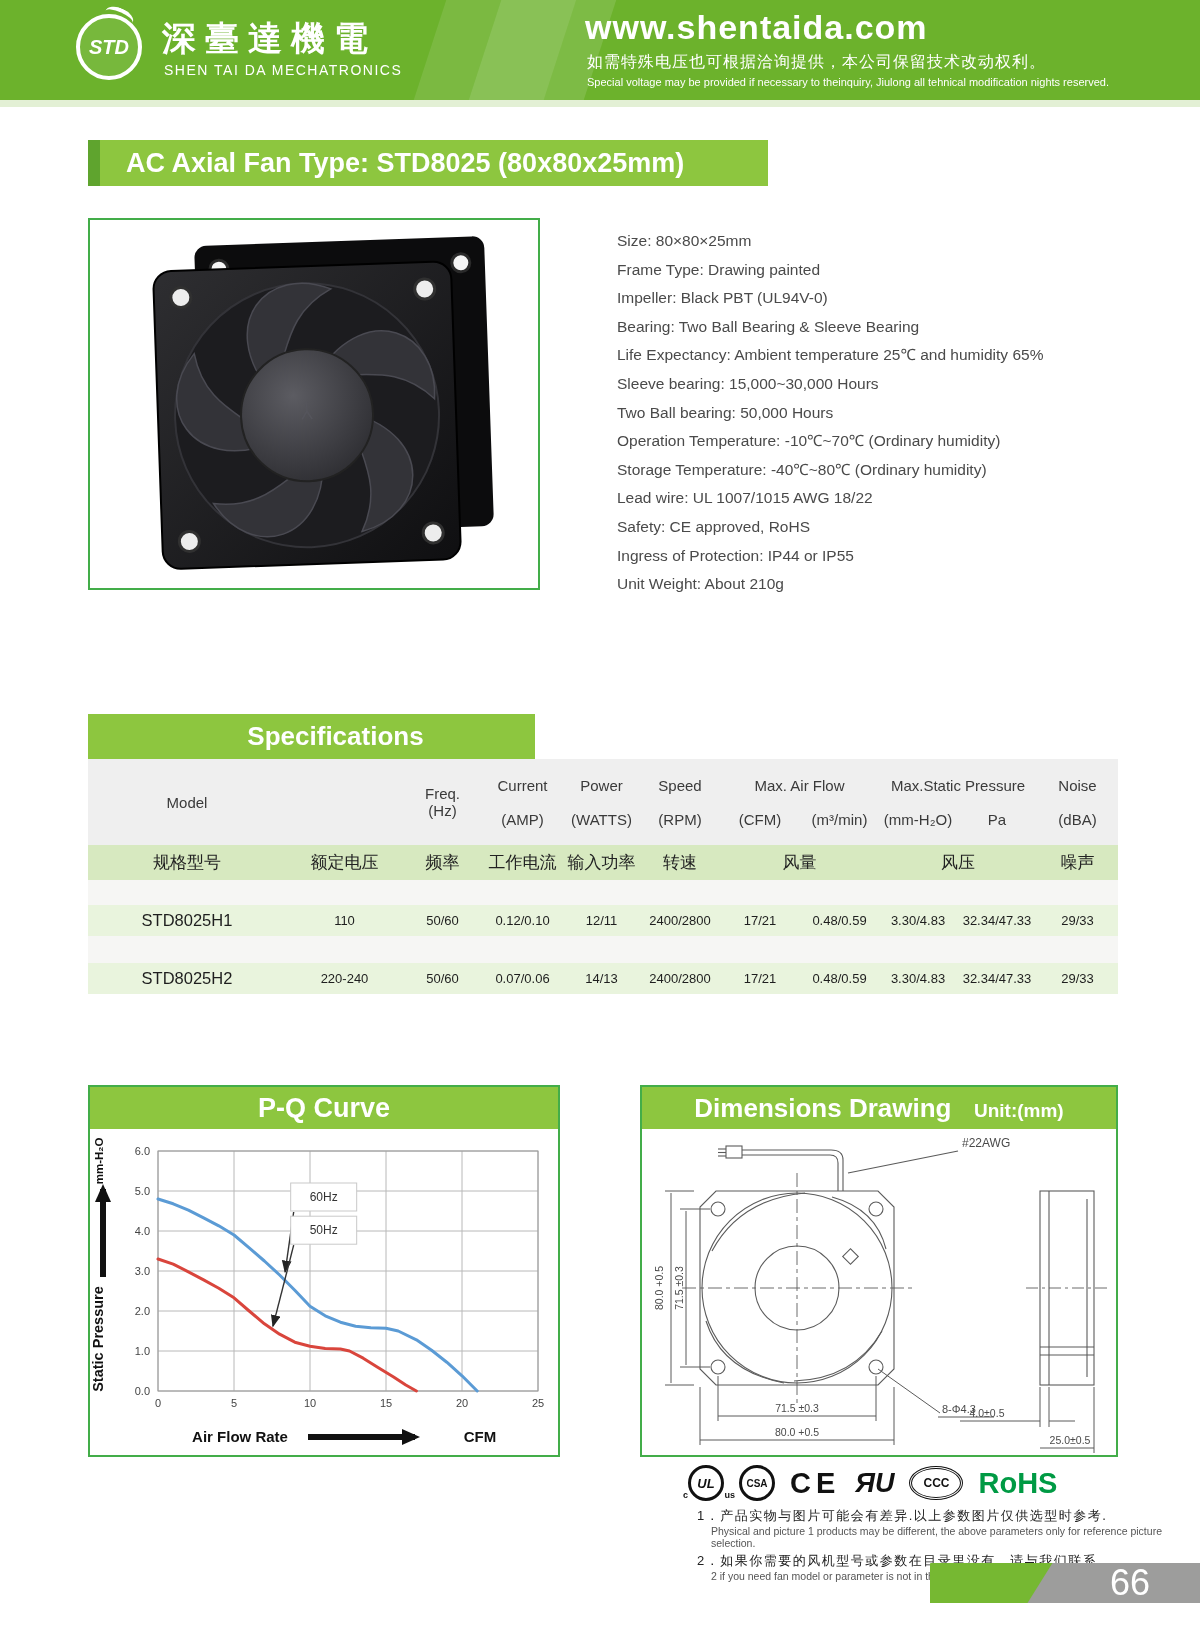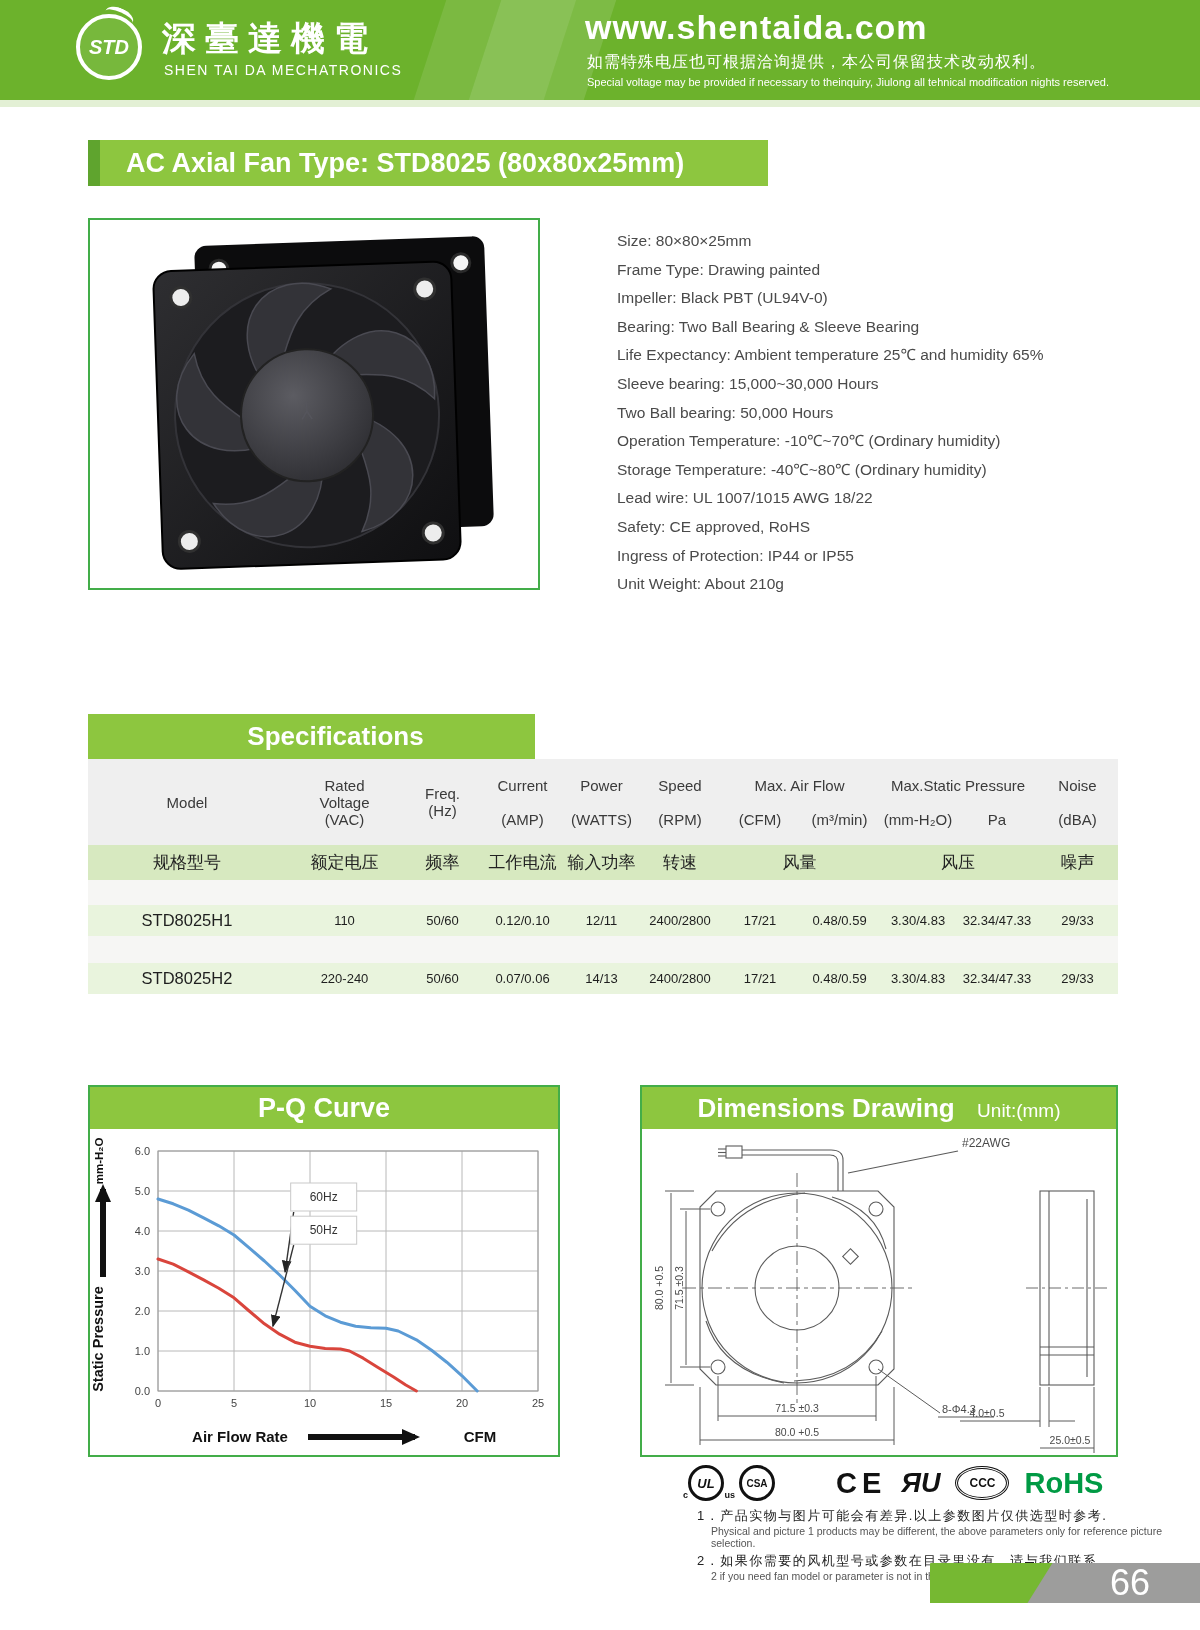--- a/index.html
+++ b/index.html
@@ -56,31 +56,31 @@
   
   .pq-panel { position:absolute; left:88px; top:1085px; width:472px; height:372px; border:2px solid #43ad49; background:#fff; }
   .pq-banner { width:100%; height:42px; background:#8dc63f; color:#fff; font-size:27px; font-weight:bold;
                text-align:center; line-height:42px; }
   .pq-panel svg { display:block; }
 
   
   .dim-panel { position:absolute; left:640px; top:1085px; width:478px; height:372px; border:2px solid #43ad49; background:#fff; }
   .dim-banner { width:100%; height:42px; background:#8dc63f; color:#fff; text-align:center; line-height:42px; }
   .dim-banner .t1 { font-size:26px; font-weight:bold; }
-  .dim-banner .t2 { font-size:19px; font-weight:normal; margin-left:18px; }
+  .dim-banner .t2 { font-size:19px; font-weight:bold; margin-left:18px; }
 
   
   .certs { position:absolute; left:688px; top:1462px; width:430px; height:42px; display:flex; align-items:center; gap:15px; }
   .cert-circ { position:relative; width:36px; height:36px; border:3px solid #111; border-radius:50%;
                display:flex; align-items:center; justify-content:center; font-weight:bold; color:#111; }
   .cert-ul-in { font-size:13px; font-style:italic; }
   .cert-ul-c { position:absolute; left:-8px; bottom:-2px; font-size:9px; font-weight:bold; }
   .cert-ul-us { position:absolute; right:-14px; bottom:-2px; font-size:9px; font-weight:bold; }
   .cert-csa-in { font-size:10px; }
-  .cert-ce { font-size:29px; font-weight:bold; color:#111; letter-spacing:5px;margin-left:46px; }
+  .cert-ce { font-size:29px; font-weight:bold; color:#111; letter-spacing:5px; }
   .cert-ru { font-size:27px; font-weight:bold; font-style:italic; color:#111;text-align:right; }
   .cert-ccc { width:54px; height:34px; border:3px double #111; border-radius:50%;
               display:flex; align-items:center; justify-content:center; font-weight:bold; font-size:12px; color:#111; }
   .cert-rohs { font-size:29px; font-weight:bold; color:#009a44; }
 
   
   .notes { position:absolute; left:697px; top:1504px; width:470px; }
   .note-cn { font-size:13px; color:#222; letter-spacing:1.5px; margin-top:3px; }
   .note-en { font-size:10.5px; color:#555; margin-left:14px; }
 
@@ -166,25 +166,20 @@
     <li>Lead wire: UL 1007/1015 AWG 18/22</li>
     <li>Safety: CE approved, RoHS</li>
     <li>Ingress of Protection: IP44 or IP55</li>
     <li>Unit Weight: About 210g</li>
   </ul>
 
   <div class="spec-banner">Specifications</div>
   <div class="spec-table">
     <div class="gridcols row-en">
       <div class="hc r12" style="grid-column:1">Model</div>
-      <div class="hc r12" style="grid-column:2">
-        <span>Rated</span>
-        <span>Voltage</span>
-        <span>(VAC)</span>
-      </div>
       <div class="hc r12" style="grid-column:3">
         <span>Freq.</span>
         <span>(Hz)</span>
       </div>
       <div class="hc r1" style="grid-column:4">Current</div>
       <div class="hc r1" style="grid-column:5">Power</div>
       <div class="hc r1" style="grid-column:6">Speed</div>
       <div class="hc r1 cspan78">Max. Air Flow</div>
       <div class="hc r1 cspan910">Max.Static Pressure</div>
       <div class="hc r1" style="grid-column:11">Noise</div>

